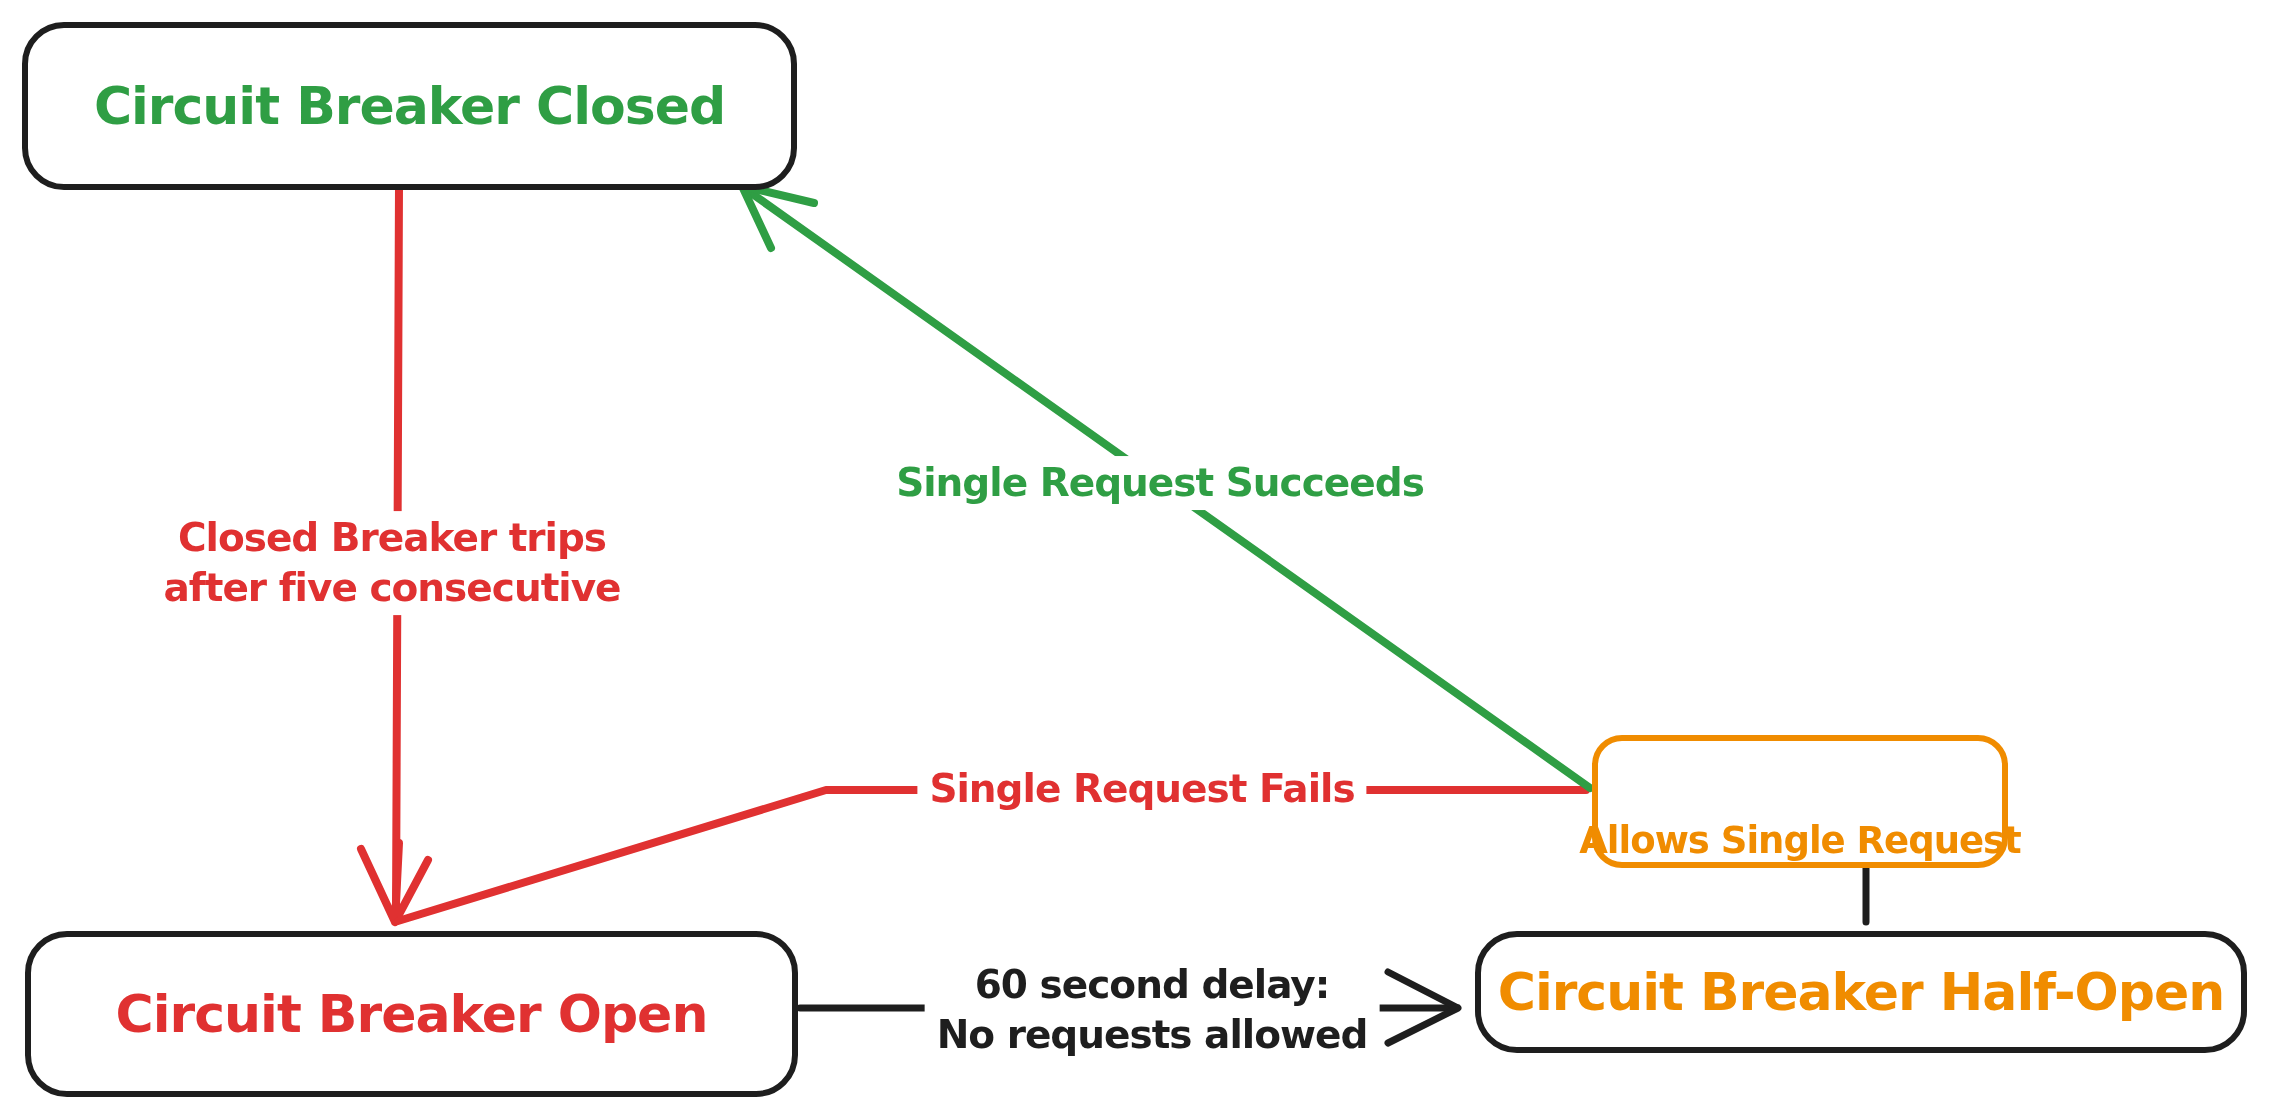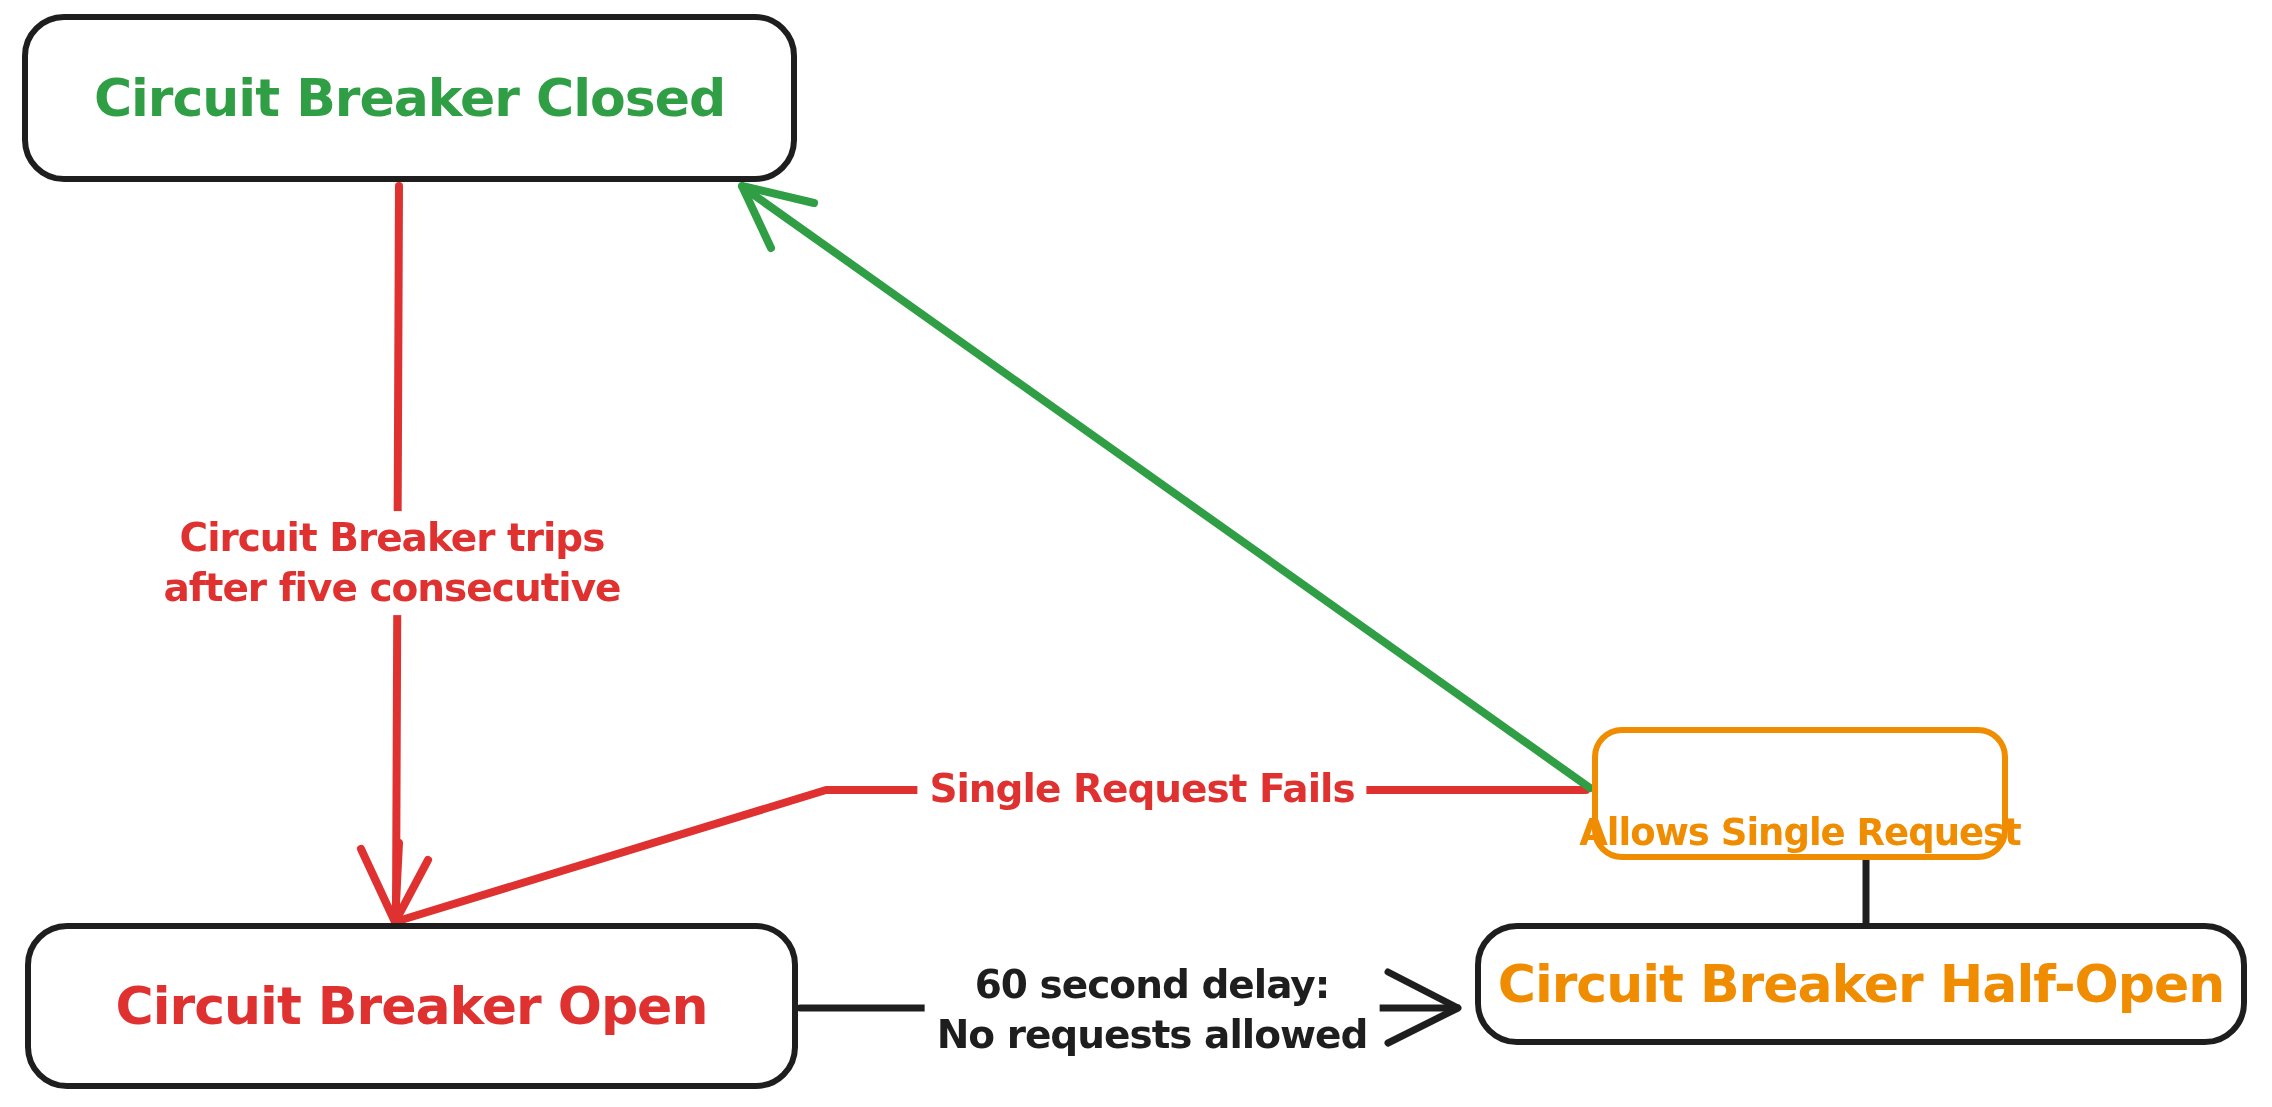--- a/index.html
+++ b/index.html
@@ -13,21 +13,21 @@
   }
   .canvas{position:absolute;inset:0;}
   svg.edges{position:absolute;left:0;top:0;width:2272px;height:1107px;}
   svg.edges path{fill:none;stroke-linecap:round;stroke-linejoin:round;}
   .stroke-red{stroke:var(--red);stroke-width:8;}
   .stroke-green{stroke:var(--green);stroke-width:8;}
   .stroke-ink{stroke:var(--ink);stroke-width:7;}
 
   .node{
     position:absolute;display:flex;align-items:center;justify-content:center;
-    background:var(--background);box-sizing:border-box;
+    background:var(--background);box-sizing:border-box;margin-top:8px;
   }
   .node .title{
     font-weight:bold;letter-spacing:-1px;white-space:nowrap;
   }
   .node-state{border:6px solid var(--ink);border-radius:42px;}
   .node-state .title{font-size:52px;}
   .node-closed{left:22px;top:14px;width:775px;height:168px;}
   .node-closed .title{color:var(--green);}
   .node-open{left:25px;top:923px;width:773px;height:166px;}
   .node-open .title{color:var(--red);}
@@ -81,24 +81,25 @@
 
   <div class="node node-state node-half-open">
     <span class="title">Circuit Breaker Half-Open</span>
   </div>
 
   <div class="node node-allows">
     <span class="title">Allows Single Request</span>
   </div>
 
   <div class="edge-label label-trips">
-    <div>Circuit Breaker trips</div>
+    <div>Closed Breaker trips</div>
     <div>after five consecutive</div>
   </div>
 
+  <div class="edge-label label-succeeds">Single Request Succeeds</div>
 
   <div class="edge-label label-fails">Single Request Fails</div>
 
   <div class="edge-label label-delay">
     <div>60 second delay:</div>
     <div>No requests allowed</div>
   </div>
 
 </div>
 

